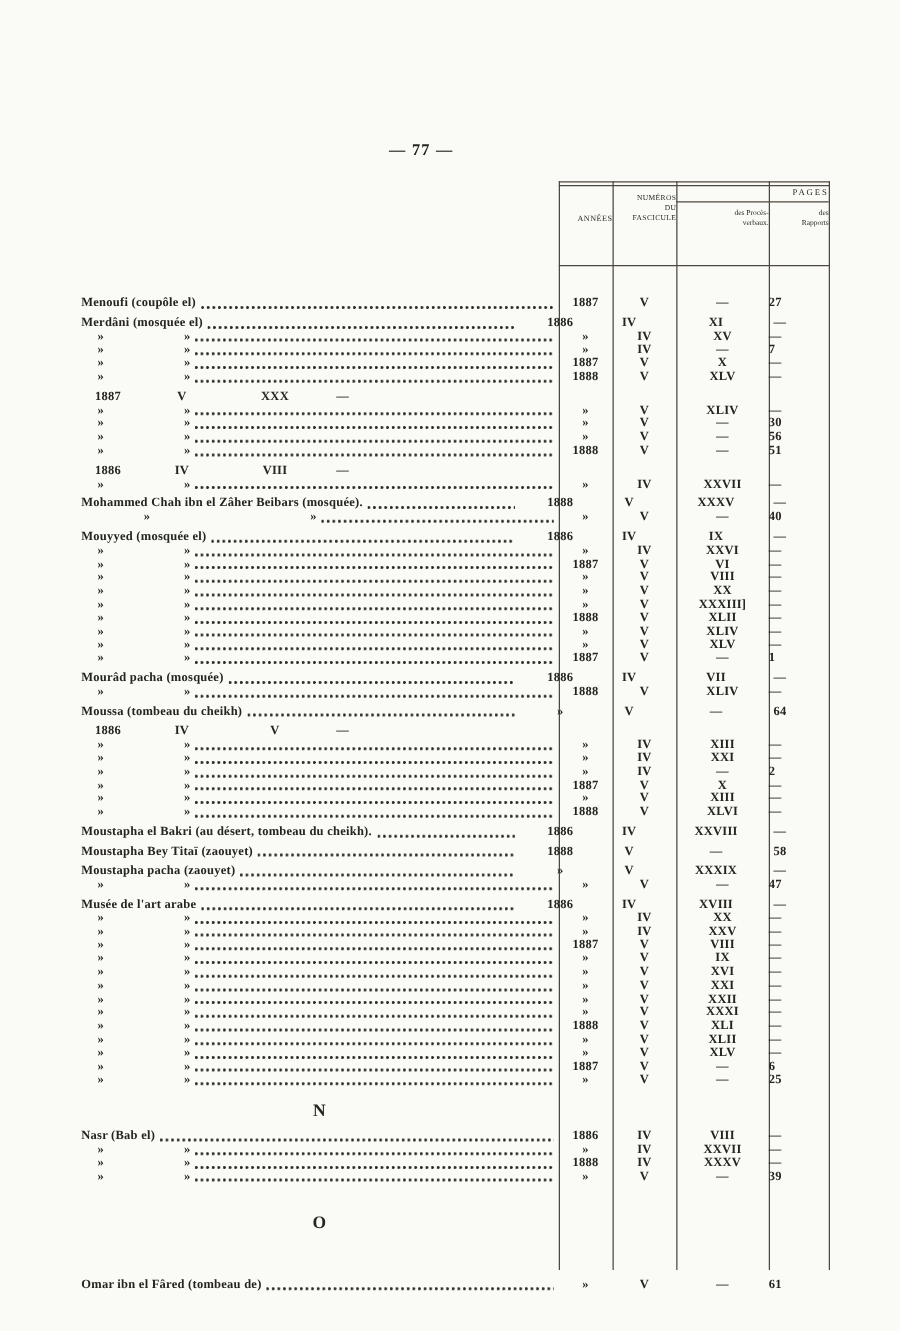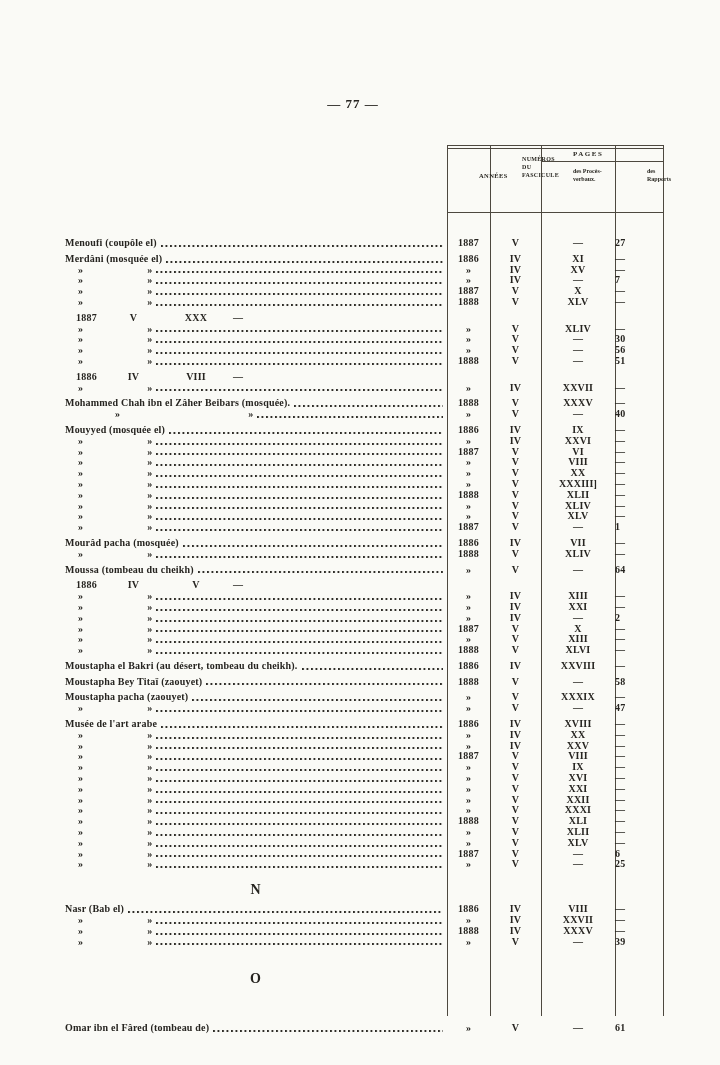--- a/index.html
+++ b/index.html
@@ -5,40 +5,40 @@
   html,body{margin:0;padding:0;}
   body{
     width:720px;height:1065px;
     background:#fafaf6;
     font-family:"Liberation Serif","DejaVu Serif",serif;
     color:#262420;
   }
   .page{position:relative;width:720px;height:1065px;overflow:hidden;background:#fafaf6;}
 
   .page-number{
-    position:absolute;top:96px;left:0;width:674px;
-    text-align:center;font-size:13px;font-weight:bold;letter-spacing:1px;margin-left:16px;
+    position:absolute;top:112px;left:0;width:674px;
+    text-align:center;font-size:13px;font-weight:bold;letter-spacing:1px;
   }
 
   
   .vr{position:absolute;top:145px;height:871px;width:1px;background:#4d483f;}
   .hr{position:absolute;height:1px;background:#4d483f;}
 
   
-  .hdr{position:absolute;font-weight:bold;text-align:left;color:#2a2822;margin-left:32px;}
+  .hdr{position:absolute;font-weight:normal;text-align:right;color:#2a2822;}
   .hdr-pages{left:541px;top:150px;width:122px;font-size:7px;letter-spacing:1.5px;}
   .hdr-annees{left:447px;top:172px;width:43px;font-size:6.5px;letter-spacing:.4px;}
   .hdr-fasc{left:490px;top:155px;width:51px;font-size:6px;line-height:8px;letter-spacing:.3px;}
   .hdr-pv{left:541px;top:167px;width:74px;font-size:6px;line-height:8px;}
   .hdr-rap{left:615px;top:167px;width:48px;font-size:6px;line-height:8px;}
 
   
   .rows{position:absolute;left:65px;top:238px;width:598px;}
   .row{display:flex;height:10.8px;font-size:10px;font-weight:bold;letter-spacing:.2px;}
-  .row.gap{margin-top:5px;}
+  .row.gap{margin-top:5px;gap:12px;}
   .cell{line-height:10.8px;}
   .label{width:382px;display:flex;align-items:flex-end;}
   .lbl{white-space:nowrap;line-height:10.8px;}
   .dit{line-height:10.8px;}
   .dit.n1{margin-left:13px;}
   .dit.n2{margin-left:64px;}
   .dit.w1{margin-left:50px;}
   .dit.w2{margin-left:128px;}
   .leader{
     flex:1;height:4px;align-self:flex-end;margin:0 4px 1px 4px;

